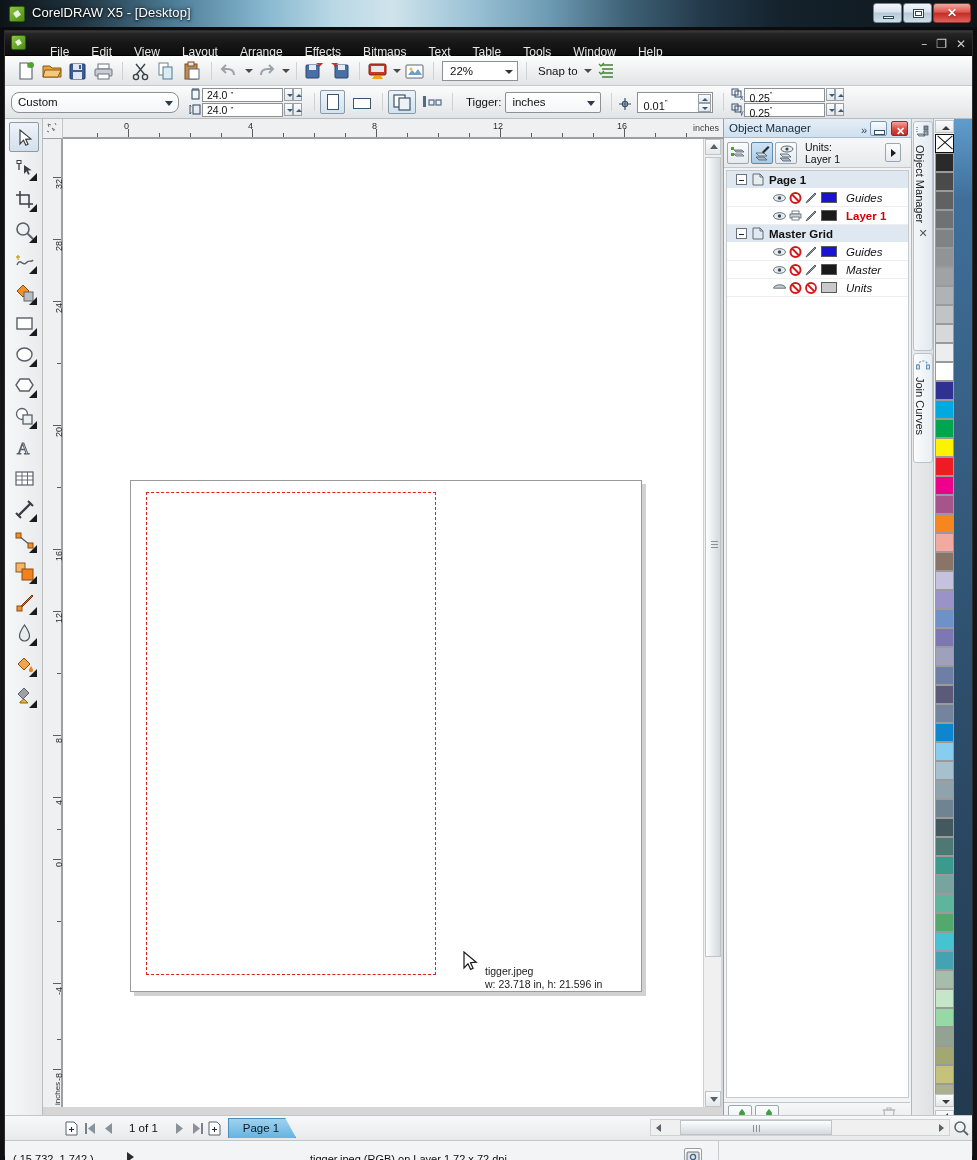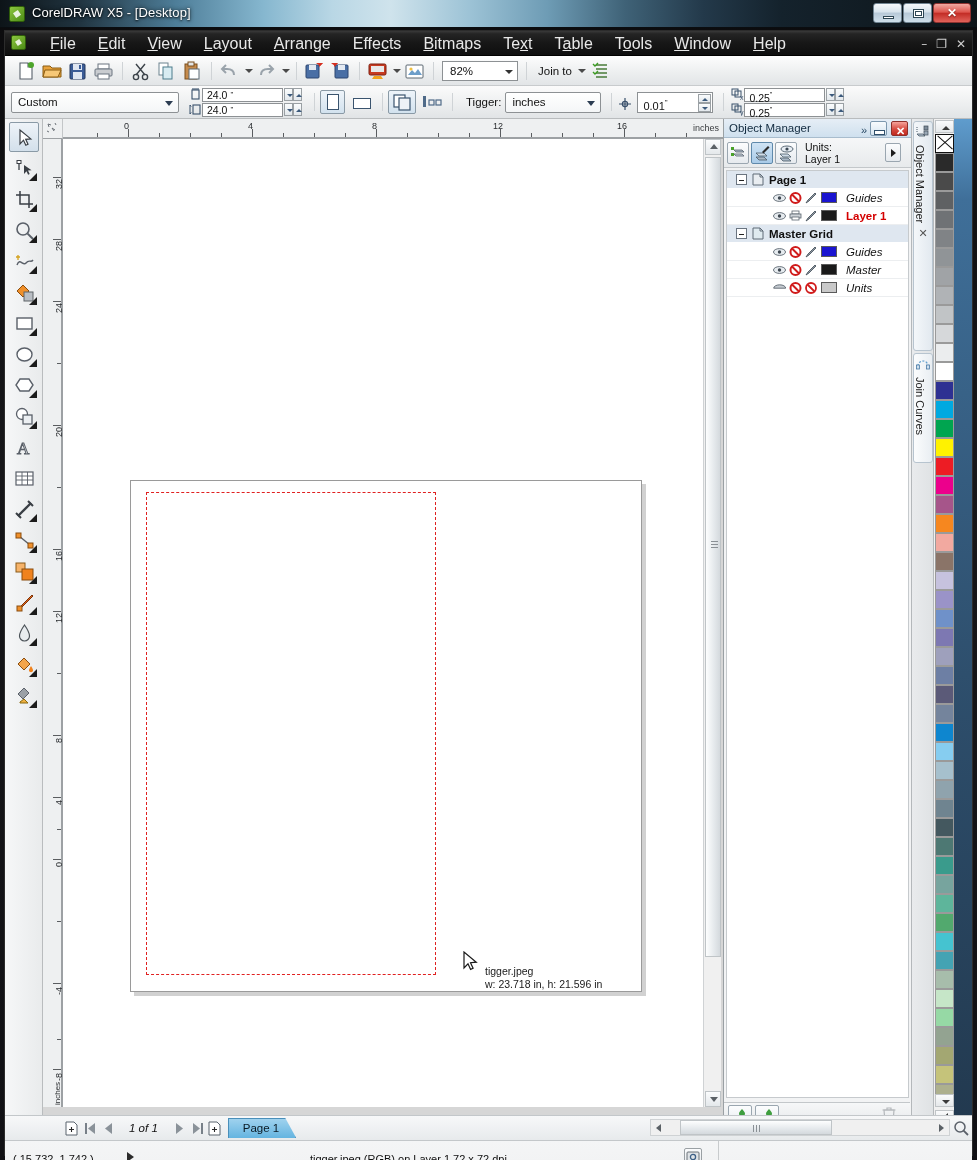--- a/index.html
+++ b/index.html
@@ -75,22 +75,22 @@
   }
   .menu-ico {
     position:absolute; left:6px; top:4px; width:15px; height:15px;
     background:linear-gradient(135deg,#8cc63f,#4c8c16); border-radius:2px;
     border:1px solid #2f5c0a;
   }
   .menu-ico:after{content:"";position:absolute;left:3px;top:3px;width:7px;height:7px;
     background:#fff;clip-path:polygon(0 40%,60% 0,100% 60%,40% 100%);opacity:.85;}
   .menus { position:absolute; left:34px; top:0; height:25px; display:flex; }
   .menus .m {
-    padding:0 11px; height:15px; line-height:25px; color:#e8e8e8; font-size:16px;
-    cursor:pointer; white-space:nowrap;
+    padding:0 11px; height:15px; line-height:25px; color:#e8e8e8; font-size:12px;
+    cursor:pointer; white-space:nowrap;margin-top:9px;
   }
   .menus .m u { text-decoration:underline; }
   .mdi-btns { position:absolute; right:6px; top:0; height:25px; display:flex; align-items:center; gap:9px; }
   .mdi-btns span { color:#cfcfcf; font-size:12px; cursor:pointer; font-family:"DejaVu Sans", sans-serif; }
 
   
   .toolbar1 {
     position:absolute; left:0; top:25px; width:967px; height:30px;
     background:linear-gradient(to bottom,#fdfdfd,#eceeef 60%,#e2e5e7);
     border-bottom:1px solid #c8cbcd;
@@ -115,21 +115,21 @@
   .snapto { font-size:11.5px; color:#111; margin-left:6px; flex:none; }
 
   
   .toolbar2 {
     position:absolute; left:0; top:55px; width:967px; height:33px;
     background:linear-gradient(to bottom,#fbfbfb,#eceeef 60%,#e1e4e6);
     border-bottom:1px solid #b9bcbe;
     display:flex; align-items:center; padding-left:6px;
   }
   .pcombo {
-    width:168px; height:21px; border:1px solid #8d9194; border-radius:2px;
+    width:168px; height:21px; border:1px solid #8d9194; border-radius:8px;
     background:linear-gradient(to bottom,#ffffff,#f4f6f7);
     position:relative; font-size:11.5px; color:#111; padding-left:6px; line-height:19px;
     cursor:pointer; flex:none;
   }
   .pcombo .dd { position:absolute; right:5px; top:8px; width:0;height:0;
     border-left:4.5px solid transparent;border-right:4.5px solid transparent;border-top:5px solid #2c3d52; }
   .dimstack { display:flex; flex-direction:column; gap:1px; margin-left:10px; flex:none; }
   .dimrow { display:flex; align-items:center; height:14px; }
   .dimico { width:13px; height:13px; position:relative; flex:none; color:#39506b; font-size:10px; }
   .numfield {
@@ -343,21 +343,21 @@
   .rstrip { position:absolute; left:949px; top:0; width:18px; height:1008px;
     background:linear-gradient(to bottom,#5f9ccd 0%,#3f6f99 8%,#2e4f6d 55%,#22394f 100%); }
 
   
   .navbar {
     position:absolute; left:0; top:996px; width:967px; height:25px;
     background:linear-gradient(to bottom,#f7f8f9,#e7eaec); border-top:1px solid #c3c7ca;
     display:flex; align-items:center;
   }
   .nvb { width:18px;height:18px;position:relative;cursor:pointer;flex:none; }
-  .pgof { font-size:11.5px; color:#101010; margin:0 12px; flex:none;font-style:italic; }
+  .pgof { font-size:11.5px; color:#101010; margin:0 12px; flex:none; }
   .ptab {
     height:20px; padding:0 16px 0 14px; background:linear-gradient(to bottom,#9fd2ee,#64b4e0);
     border:1px solid #4a8fba; border-bottom:none; font-size:11.5px; color:#0a1a24;
     line-height:19px; margin-left:4px; flex:none; cursor:pointer;
     clip-path: polygon(0 0, 84% 0, 100% 100%, 0 100%);
   }
   .hsbar {
     position:absolute; right:22px; top:3px; width:300px; height:17px;
     background:#f0f0f0; border:1px solid #cfd2d4; display:flex; align-items:center;
   }
@@ -526,25 +526,25 @@
       <div class="arrowdn"></div>
       <div class="tbtn">
         <svg width="24" height="22" viewBox="0 0 24 22">
               <rect x="3" y="5" width="17" height="13" rx="1" fill="#fff" stroke="#5c6872"></rect>
               <path d="M5 15l4-5 3 3 3-4 4 6z" fill="#6d9ec9"></path>
               <circle cx="8" cy="9" r="1.6" fill="#f0c040"></circle>
             </svg>
       </div>
       <div class="tsep"></div>
       <div class="zoombox">
-        <span class="cv">82%</span>
+        <span class="cv">22%</span>
         <span class="dd"></span>
       </div>
       <div class="tsep" style="margin-left:8px;"></div>
-      <span class="snapto">Join to</span>
+      <span class="snapto">Snap to</span>
       <div class="arrowdn" style="margin-left:4px;"></div>
       <div class="tbtn" style="margin-left:2px;">
         <svg width="24" height="22" viewBox="0 0 24 22">
               <path d="M6 5h11M6 9h11M6 13h11M6 17h11" stroke="#4a7c3a" stroke-width="1.6"></path>
               <path d="M3 4l2 2 3-3" stroke="#3a9b20" stroke-width="1.4" fill="none"></path>
               <path d="M3 12l2 2 3-3" stroke="#3a9b20" stroke-width="1.4" fill="none"></path>
             </svg>
       </div>
     </div>
 

